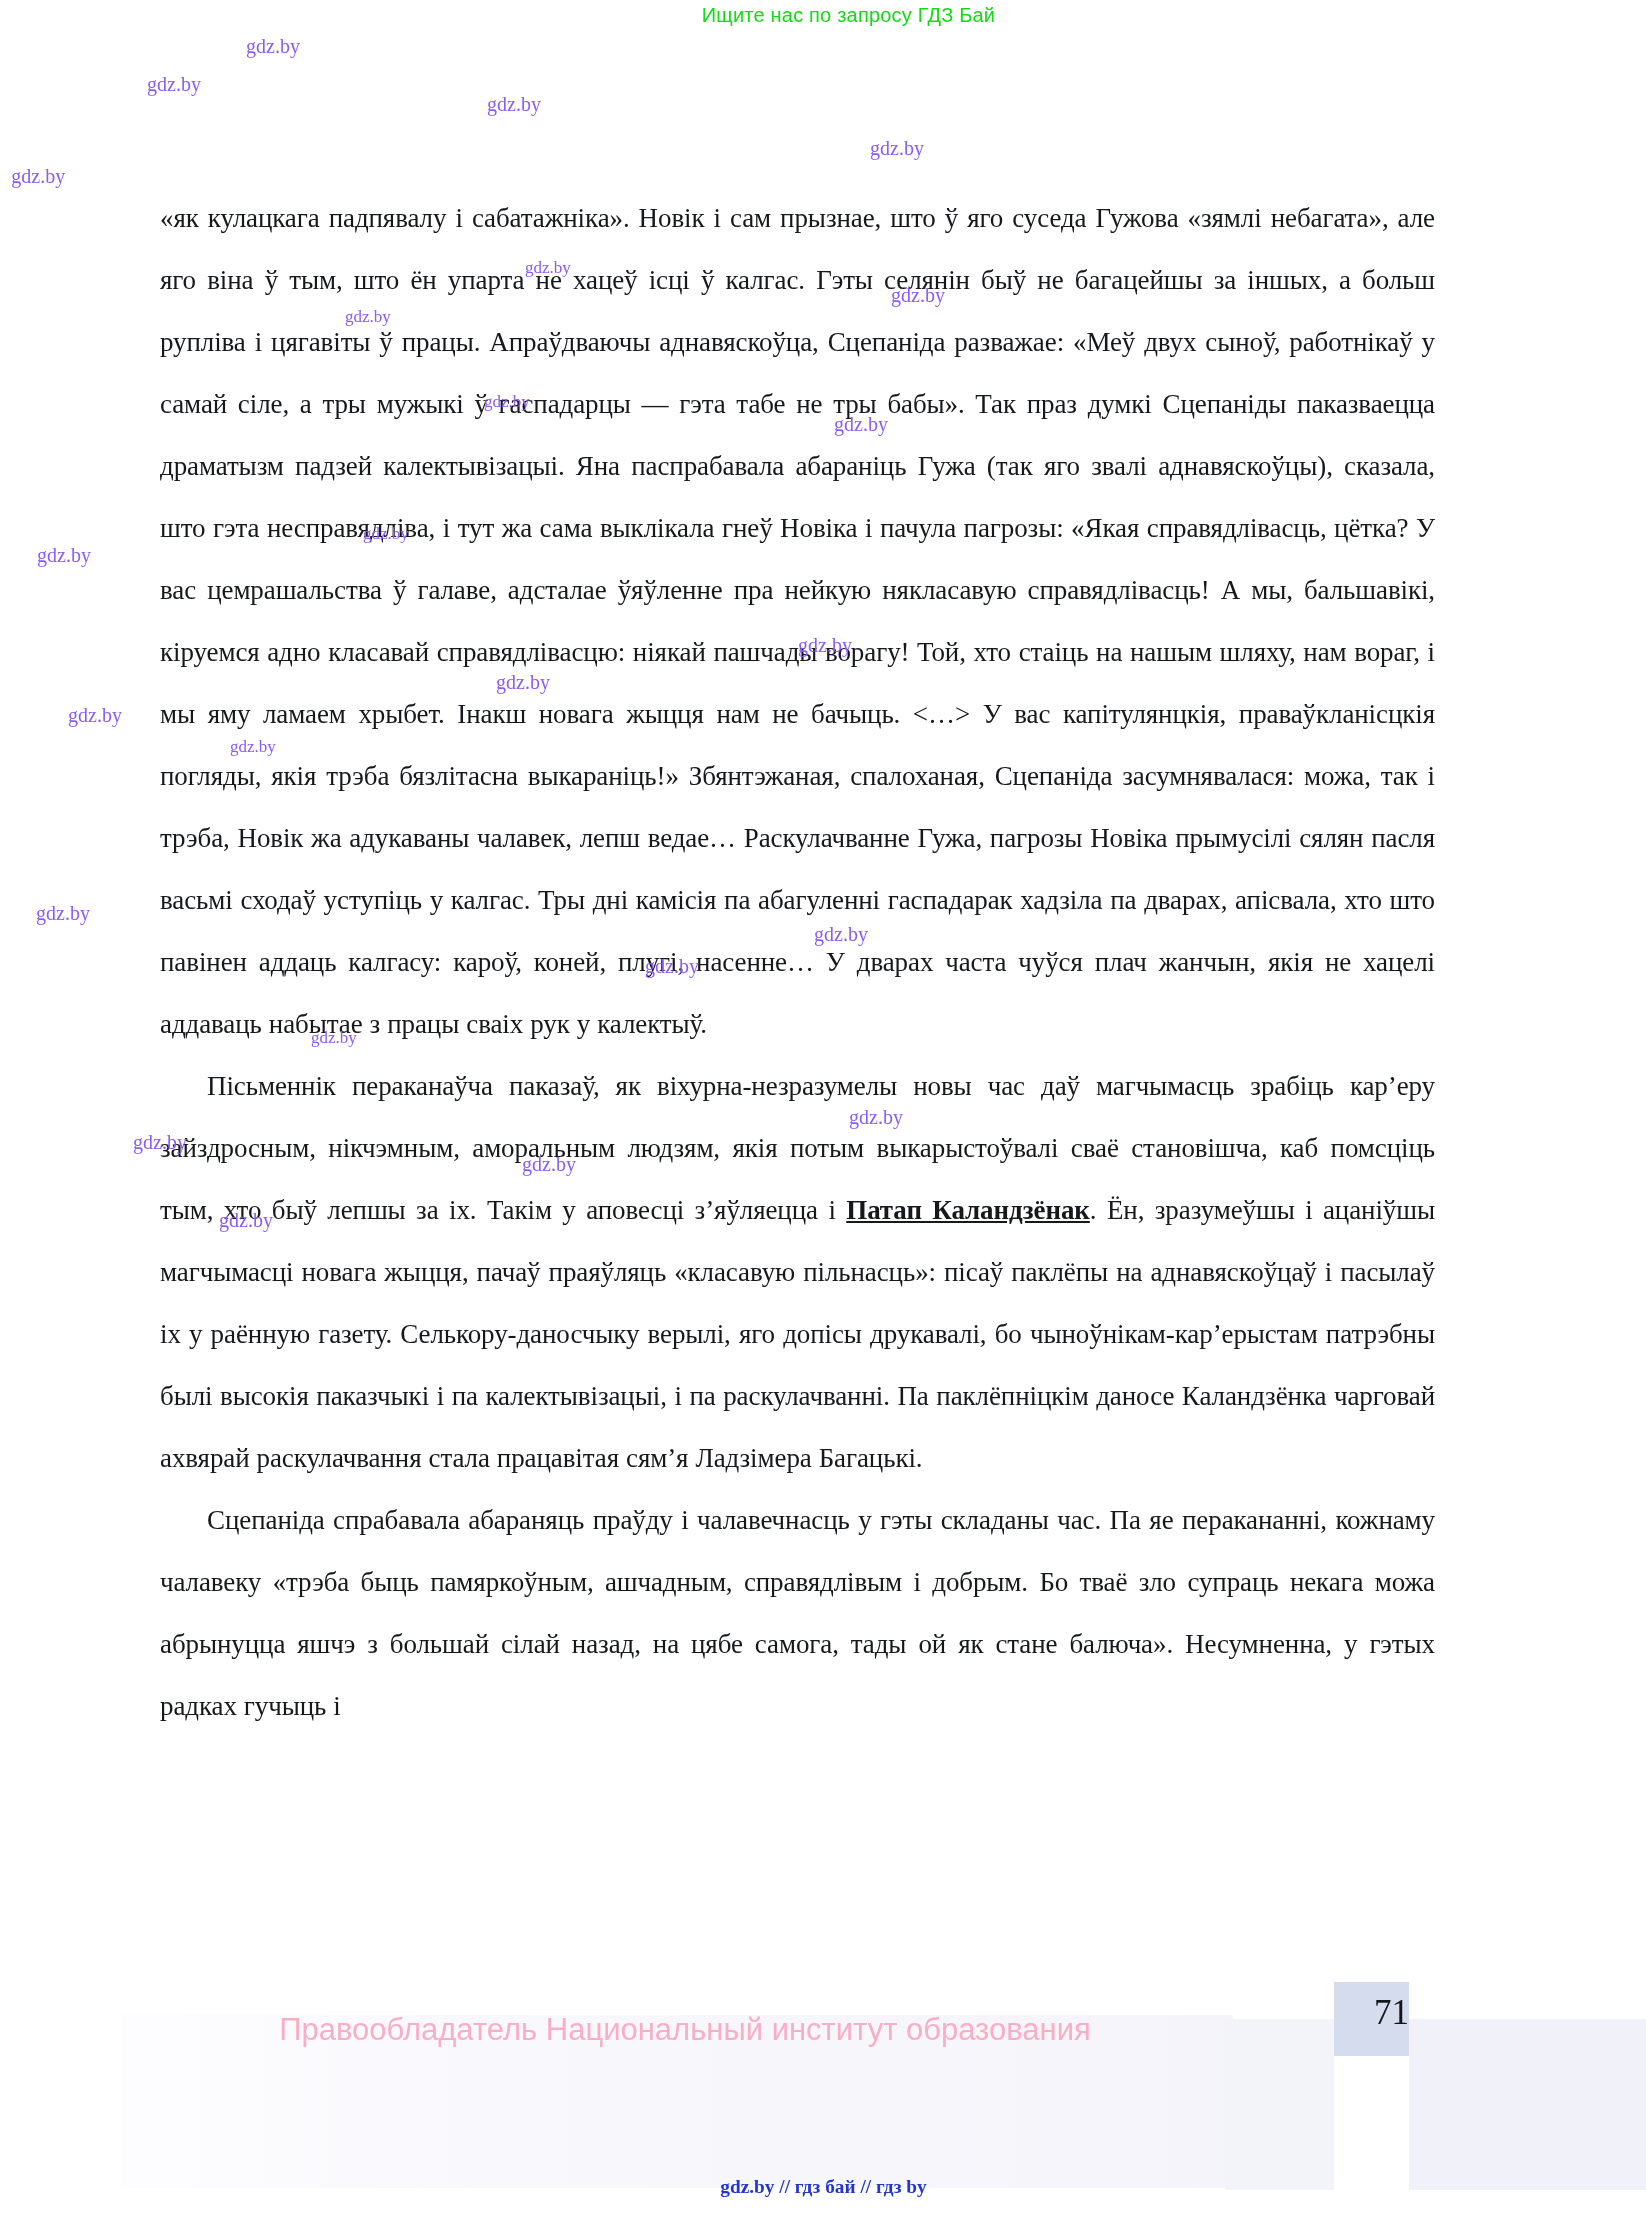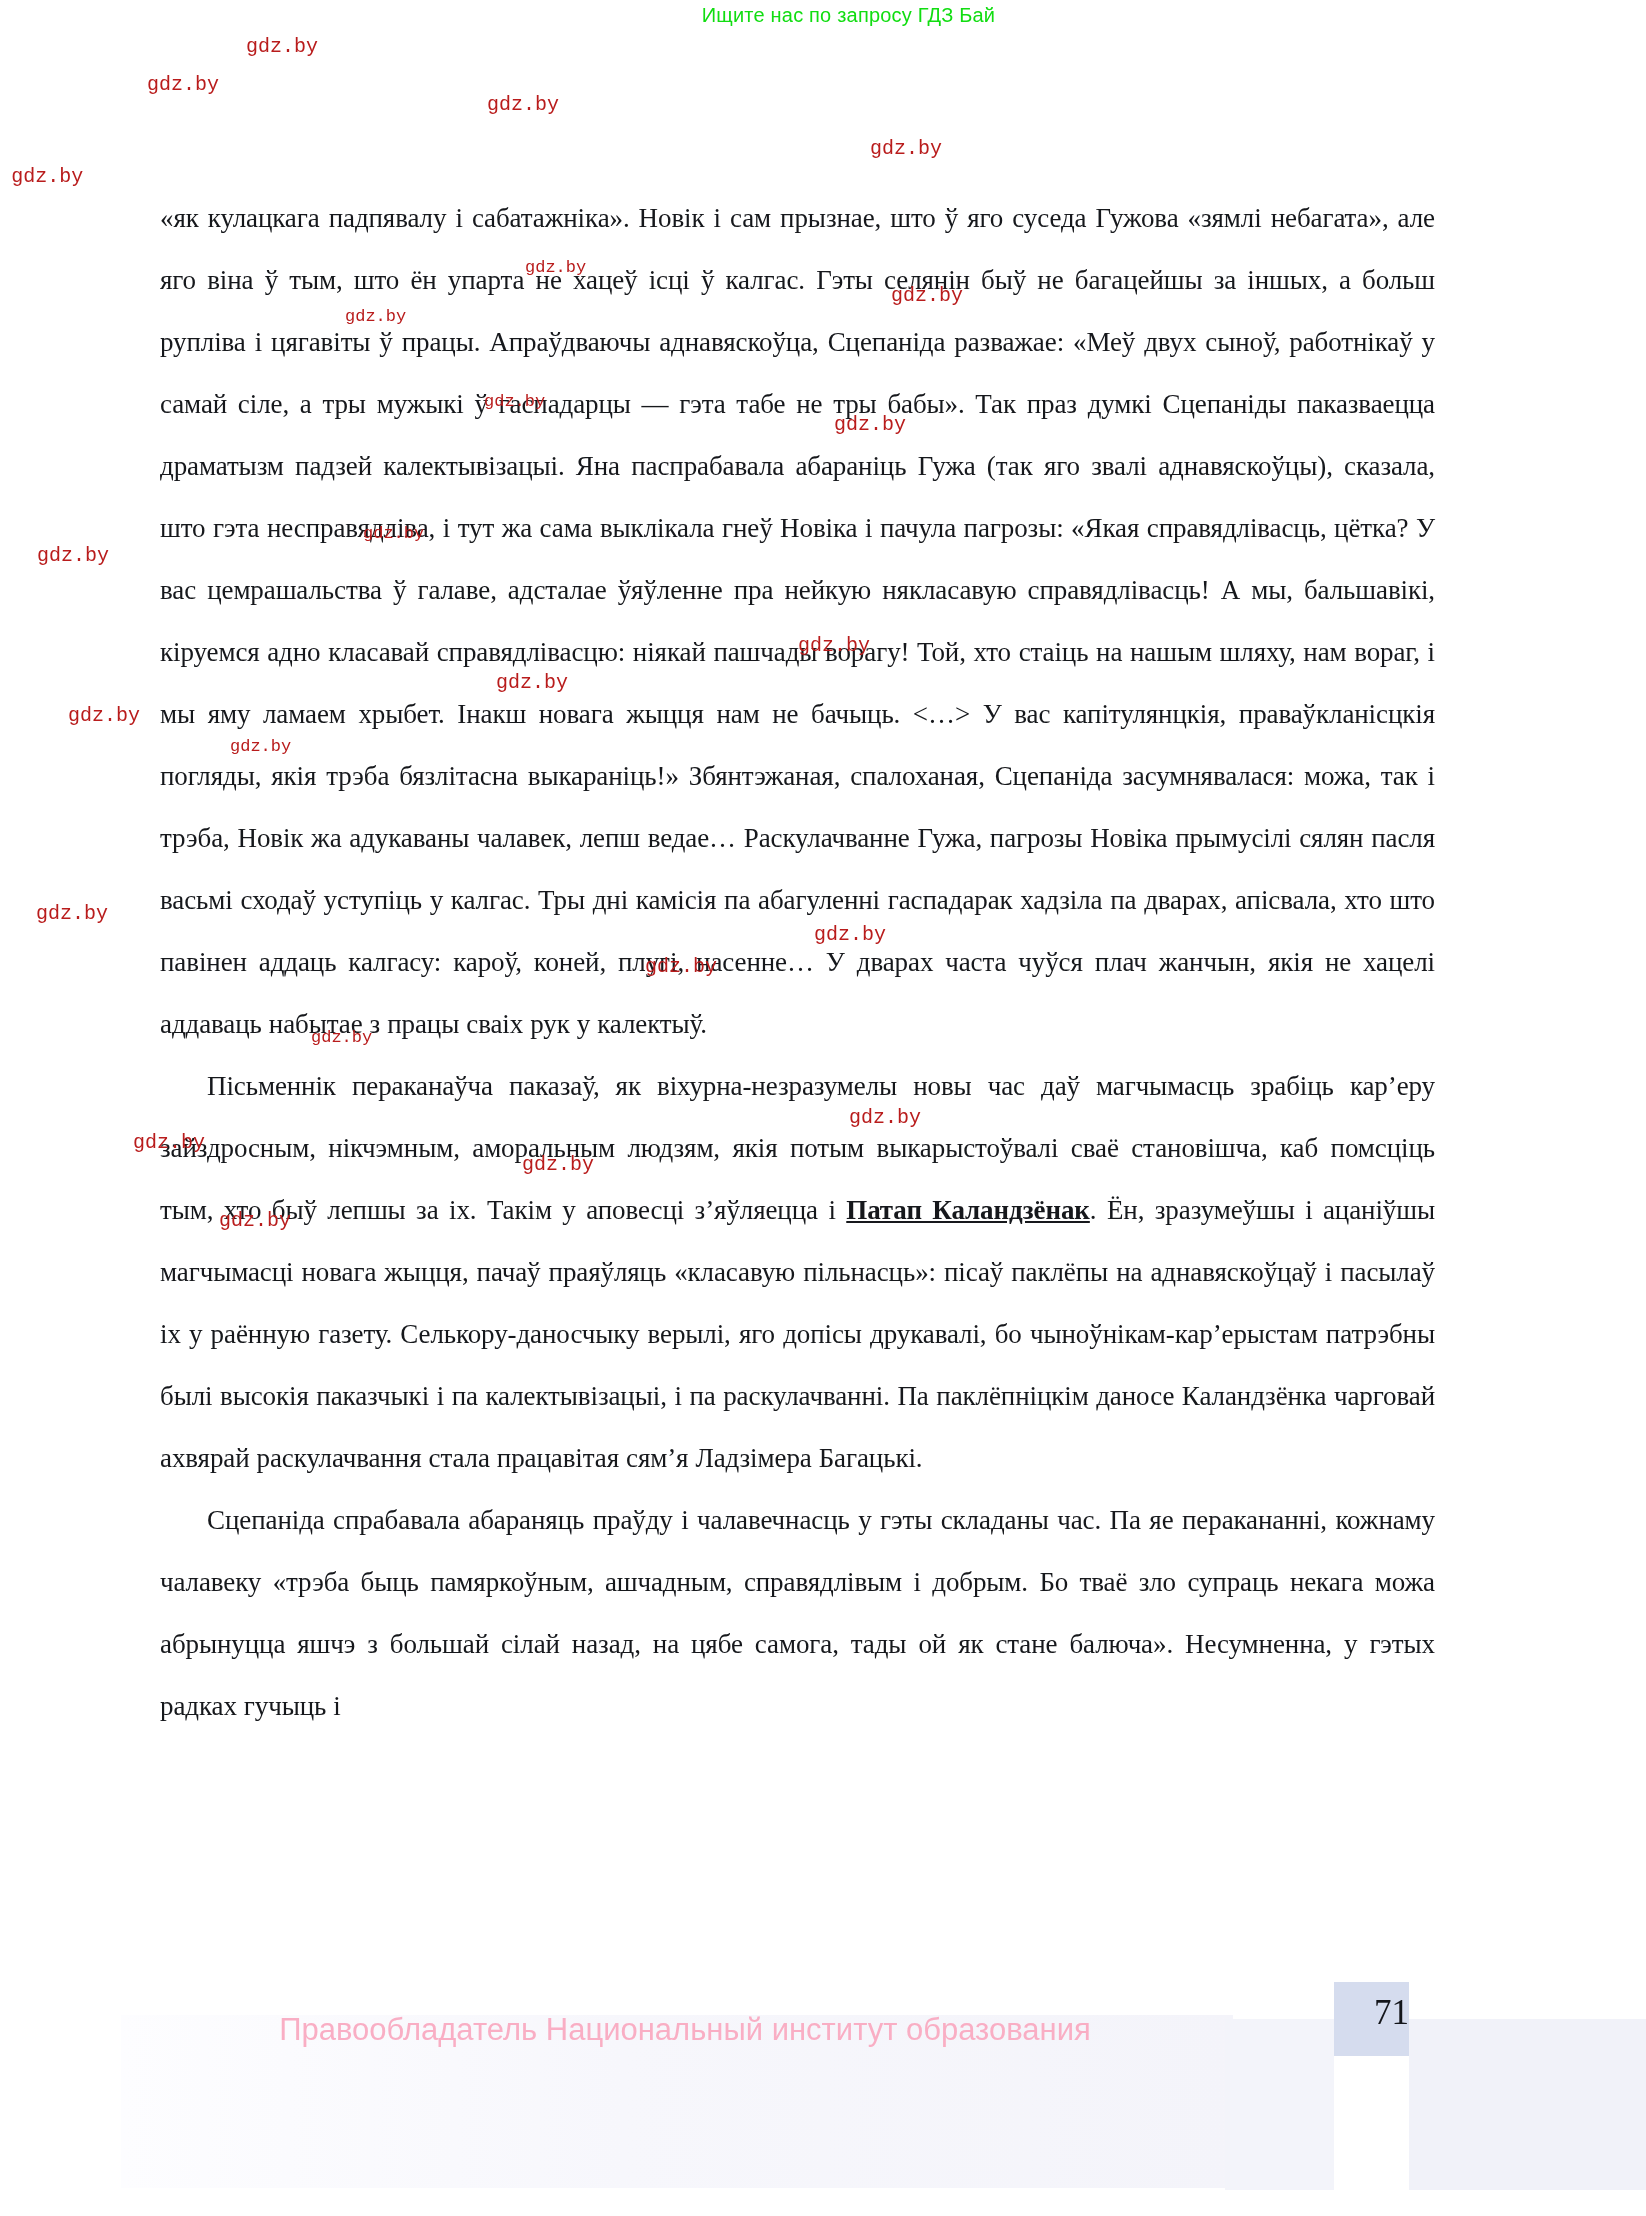--- a/index.html
+++ b/index.html
@@ -128,22 +128,22 @@
     font-family: "Liberation Serif", serif;
     font-weight: bold;
     font-size: 19.3px;
     line-height: 26px;
     white-space: nowrap;
   }
 
   
   .wm {
     position: absolute;
-    font-family: Liberation Mono, monospace;
-    color: #b91c1c;
+    font-family: Liberation Serif, serif;
+    color: #8b5cf6;
     white-space: nowrap;
   }
 </style>
 </head>
 <body>
 
 <div class="page">
 
   <div class="top-banner">Ищите нас по запросу ГДЗ Бай</div>
 
@@ -162,20 +162,21 @@
   <div class="wash-band"></div>
   <div class="pn-strip-left"></div>
   <div class="pn-strip-right"></div>
 
   <div class="page-number-box">
     <div class="num">71</div>
   </div>
 
   <div class="copyright">Правообладатель Национальный институт образования</div>
 
+  <div class="bottom-footer">gdz.by  //  гдз бай  //  гдз by</div>
 
   <div id="watermark-layer">
       <div class="wm" style="left: 246px; top: 35px; font-size: 20px;">gdz.by</div>
       <div class="wm" style="left: 147px; top: 73px; font-size: 20px;">gdz.by</div>
       <div class="wm" style="left: 487px; top: 93px; font-size: 20px;">gdz.by</div>
       <div class="wm" style="left: 870px; top: 137px; font-size: 20px;">gdz.by</div>
       <div class="wm" style="left: 11.3px; top: 165px; font-size: 20px;">gdz.by</div>
       <div class="wm" style="left: 525px; top: 258px; font-size: 17px;">gdz.by</div>
       <div class="wm" style="left: 891px; top: 284px; font-size: 20px;">gdz.by</div>
       <div class="wm" style="left: 345px; top: 307px; font-size: 17px;">gdz.by</div>

